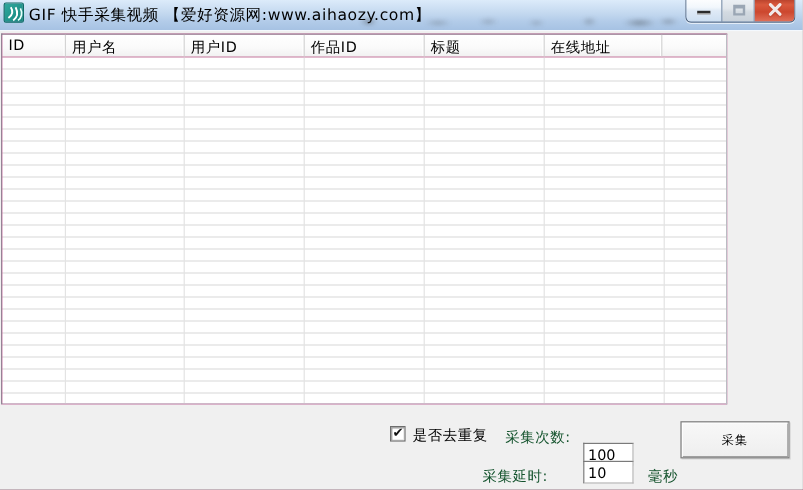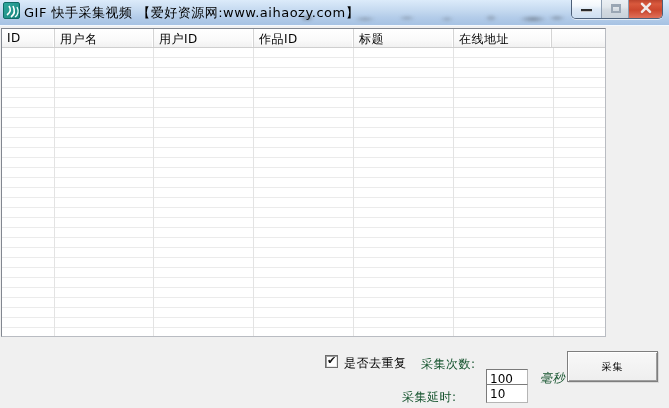--- a/index.html
+++ b/index.html
@@ -203,17 +203,17 @@
         <span class="tick">✔</span>
       </span>
       <span class="label-inline">是否去重复</span>
     </label>
 
     <span class="label" style="left:421px; top:330px;">采集次数:</span>
     <input id="count-input" class="tbox" type="text" value="100" style="">
 
     <span class="label" style="left:402px; top:363px;">采集延时:</span>
     <input id="delay-input" class="tbox" type="text" value="10" style="">
-    <span class="label" style="left:540px; top:344px;font-style:italic;">毫秒</span>
+    <span class="label" style="left:540px; top:363px;">毫秒</span>
 
     <button class="collect-btn">采集</button>
   </div>
 </div>
 
 </body></html>

